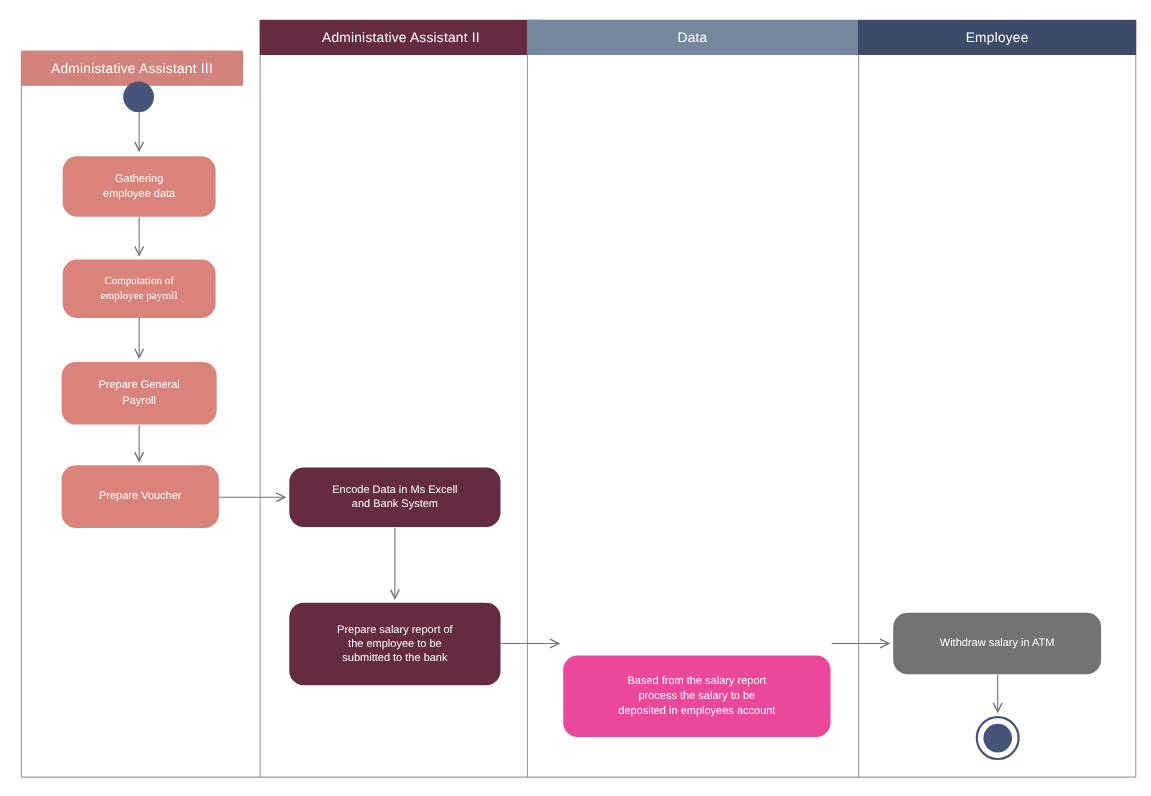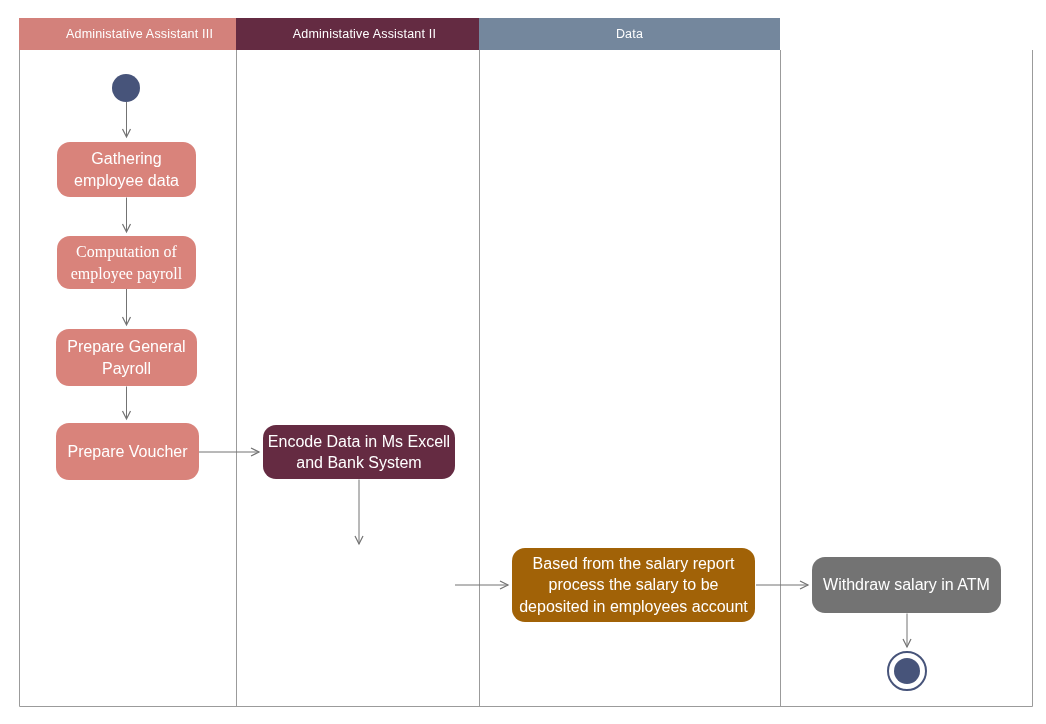--- a/index.html
+++ b/index.html
@@ -9,28 +9,28 @@
     background:#ffffff;
     font-family:"Liberation Sans", sans-serif;
     overflow:hidden;
   }
   .overlay{position:absolute;left:0;top:0;z-index:1;}
   .lane-header{
     position:absolute;top:18px;height:32px;z-index:2;
     display:flex;align-items:center;justify-content:center;
     color:#ffffff;font-size:12.5px;letter-spacing:.2px;
   }
-  .lh1{left:19px;width:241px;}
+  .lh1{left:19px;width:202px;margin-top:28px;}
   .lh2{left:236px;width:257px;}
   .lh3{left:479px;width:301px;}
   .lh4{left:780px;width:253px;}
   .activity{
     position:absolute;z-index:3;
     border-radius:13px;
-    color:#ffffff;font-size:16px;line-height:1.32;
+    color:#ffffff;font-size:10px;line-height:1.32;
     display:flex;align-items:center;justify-content:center;
     text-align:center;white-space:pre-line;
     padding:2px 4px;box-sizing:border-box;
   }
   .b1{left:57px;top:142px;width:139px;height:55px;}
   .b2{left:57px;top:236px;width:139px;height:53px;font-family:Liberation Serif, serif;}
   .b3{left:56px;top:329px;width:141px;height:57px;}
   .b4{left:56px;top:423px;width:143px;height:57px;}
   .b5{left:263px;top:425px;width:192px;height:54px;}
   .b6{left:263px;top:548px;width:192px;height:75px;}
@@ -81,33 +81,37 @@
       <line x1="359" y1="479.5" x2="359" y2="544" marker-end="url(#ah)"></line>
       <line x1="455" y1="585" x2="508" y2="585" marker-end="url(#ah)"></line>
       <line x1="756" y1="585" x2="808" y2="585" marker-end="url(#ah)"></line>
       <line x1="907" y1="613.5" x2="907" y2="647" marker-end="url(#ah)"></line>
     </g>
   </svg>
 
   <div class="lane-header lh1" style="background-color: rgb(211, 129, 123);">Administative Assistant III</div>
   <div class="lane-header lh2" style="background-color: rgb(100, 43, 66);">Administative Assistant II</div>
   <div class="lane-header lh3" style="background-color: rgb(116, 135, 157);">Data</div>
+  <div class="lane-header lh4" style="background-color: rgb(61, 74, 106);">Employee</div>
 
   <div class="start-node" style="background-color: rgb(71, 84, 122);"></div>
 
   <div class="activity b1" style="background-color: rgb(217, 131, 123);">Gathering
 employee data</div>
   <div class="activity b2" style="background-color: rgb(217, 131, 123);">Computation of
 employee payroll</div>
   <div class="activity b3" style="background-color: rgb(217, 131, 123);">Prepare General
 Payroll</div>
   <div class="activity b4" style="background-color: rgb(217, 131, 123);">Prepare Voucher</div>
   <div class="activity b5" style="background-color: rgb(101, 43, 66);">Encode Data in Ms Excell
 and Bank System</div>
-  <div class="activity b7" style="background-color: #a16207;">Based from the salary report
+  <div class="activity b6" style="background-color: rgb(101, 43, 66);">Prepare salary report of
+the employee to be
+submitted to the bank</div>
+  <div class="activity b7" style="background-color: #ec4899; margin-top: 48px;">Based from the salary report
 process the salary to be
 deposited in employees account</div>
   <div class="activity b8" style="background-color: #737373;">Withdraw salary in ATM</div>
 
   <div class="final-node" style="border-color: rgb(71, 84, 122);">
     <div class="final-inner" style="background-color: rgb(71, 84, 122);"></div>
   </div>
 
 </div>
 

